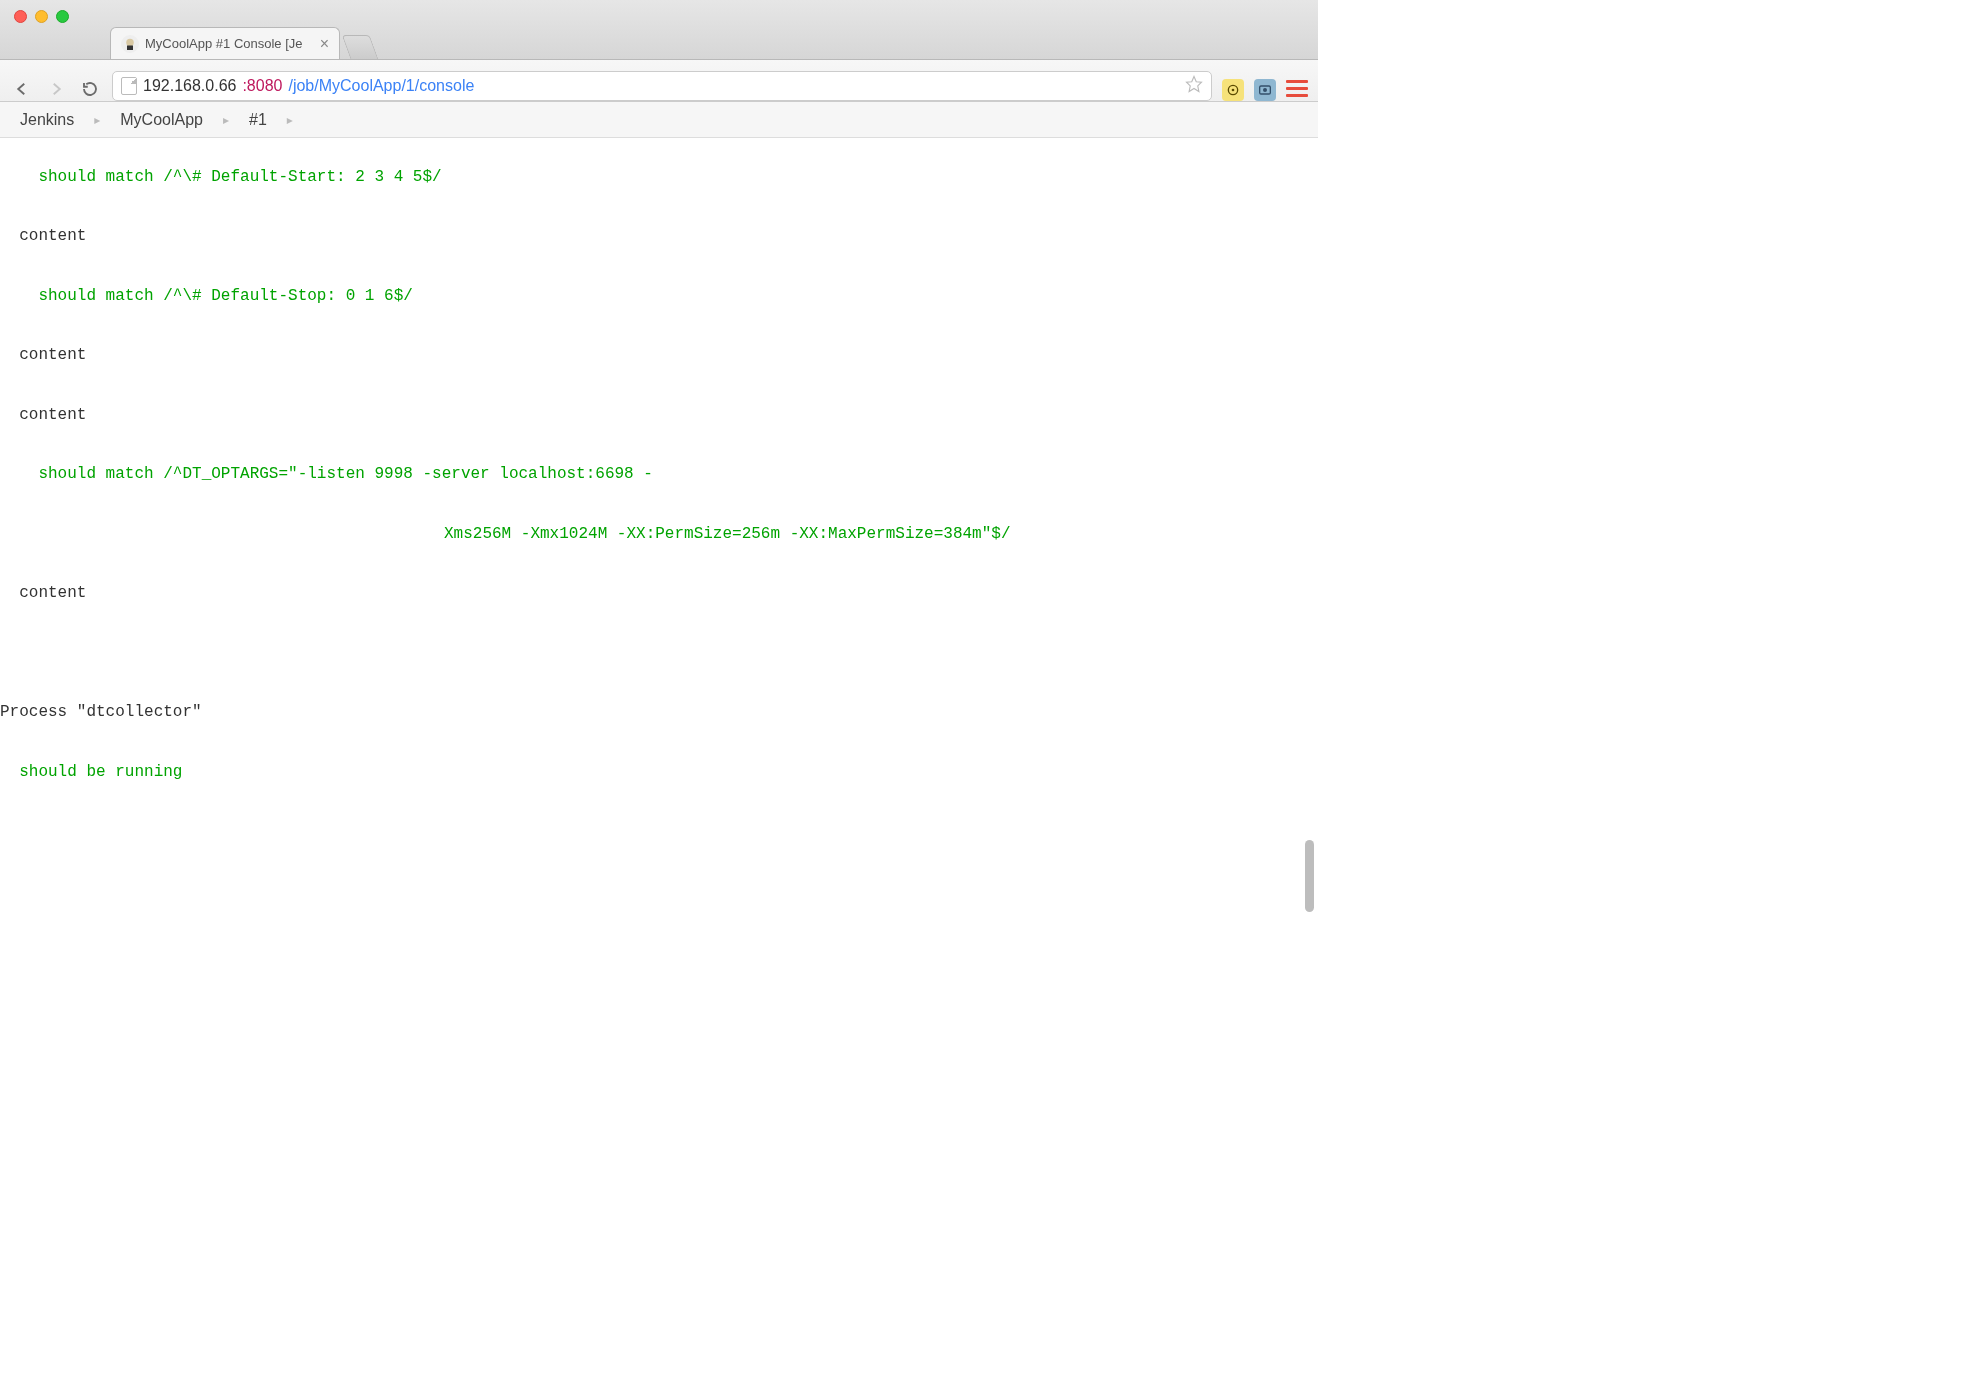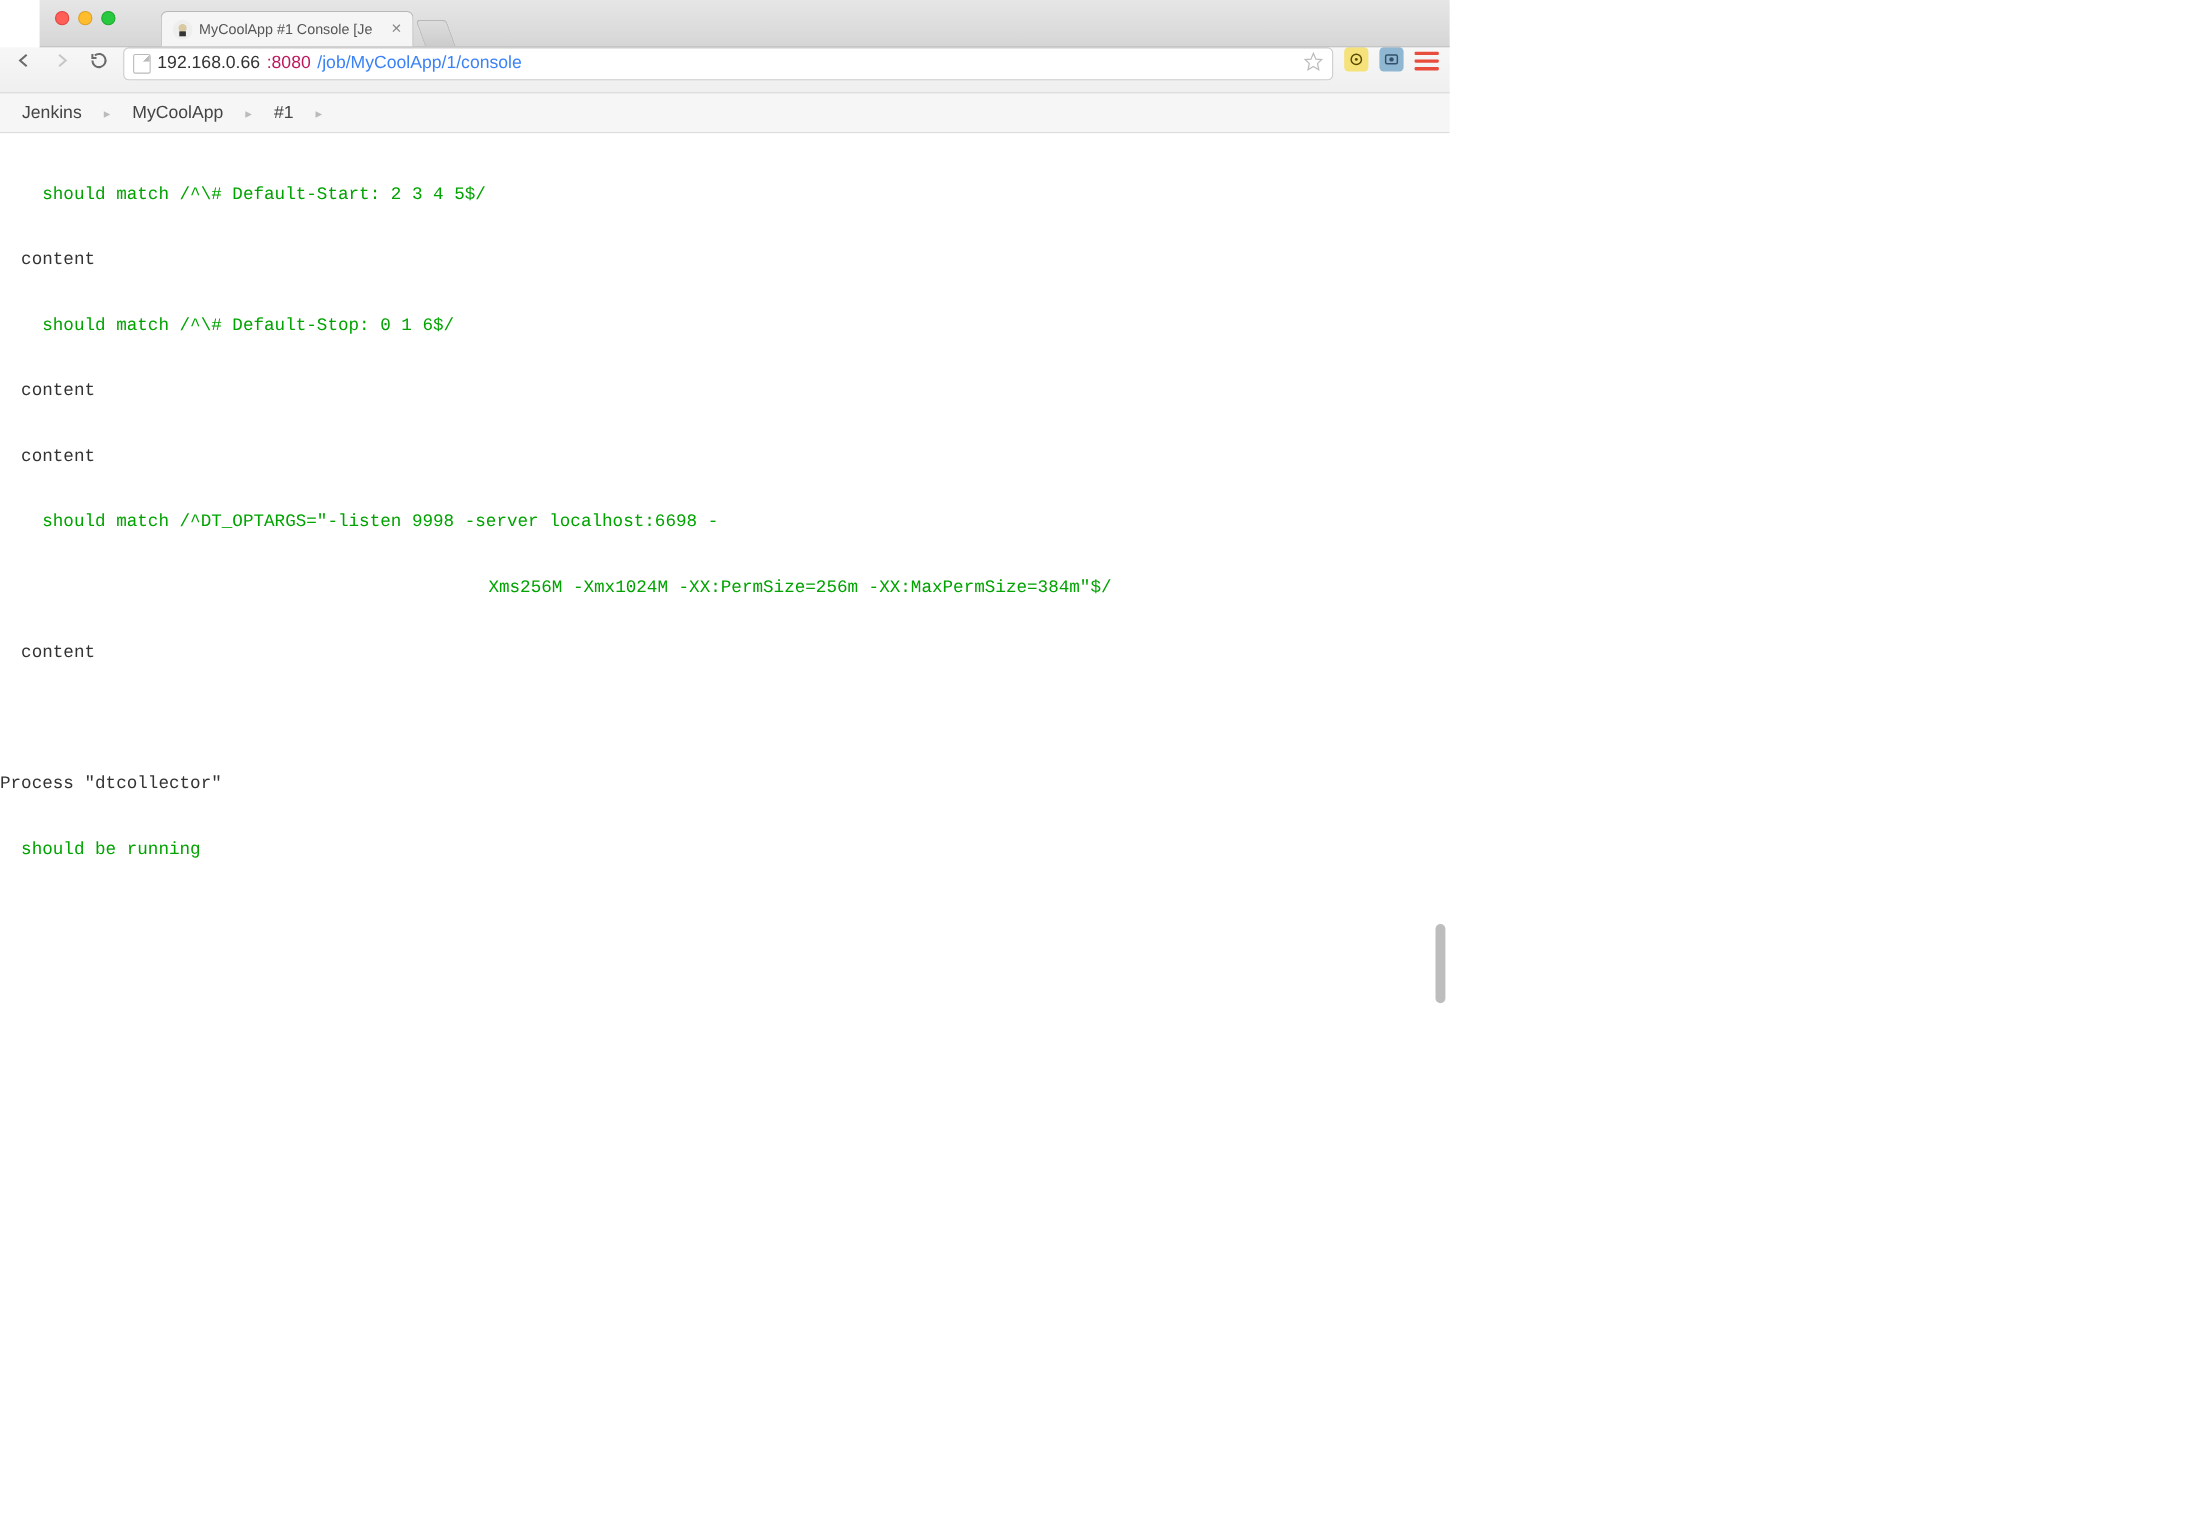--- a/index.html
+++ b/index.html
@@ -6,27 +6,26 @@
     body {
       font-family: -apple-system, "Helvetica Neue", Arial, sans-serif;
       background: #fff;
       width: 1318px;
       height: 918px;
       overflow: hidden;
       position: relative;
     }
     
     .window-chrome {
-      height: 43px;
+      height: 60px;
       background: linear-gradient(#e6e6e6, #d6d6d6);
       border-bottom: 1px solid #b8b8b8;
       display: flex;
       align-items: flex-start;
       position: relative;
-      margin-left: 36px;
     }
     .traffic-lights {
       display: flex;
       gap: 8px;
       padding: 10px 0 0 14px;
     }
     .tl { width: 13px; height: 13px; border-radius: 50%; }
     .tl.red { background: #ff5f57; border: 0.5px solid #e0443e; }
     .tl.yellow { background: #ffbd2e; border: 0.5px solid #dea123; }
     .tl.green { background: #28c940; border: 0.5px solid #1aab29; }
@@ -66,21 +65,21 @@
       border-radius: 4px 4px 0 0;
       margin-left:6px; transform: skewX(20deg);
     }
 
     
     .url-toolbar {
       height: 42px;
       background: linear-gradient(#f7f7f7,#efefef);
       border-bottom: 1px solid #ccc;
       display: flex;
-      align-items: flex-start;
+      align-items: flex-end;
       padding: 0 10px;
       gap: 10px;
     }
     .nav-btn { color:#6b6b6b; display:flex; align-items:center; justify-content:center; width:24px; height:24px; cursor:pointer; }
     .nav-btn.disabled { color:#c7c7c7; cursor:default; }
     .nav-btn svg { width:18px; height:18px; }
     .addr {
       flex:1; height:30px;
       background:#fff; border:1px solid #ccc; border-radius:5px;
       display:flex; align-items:center; padding:0 8px; gap:6px;

